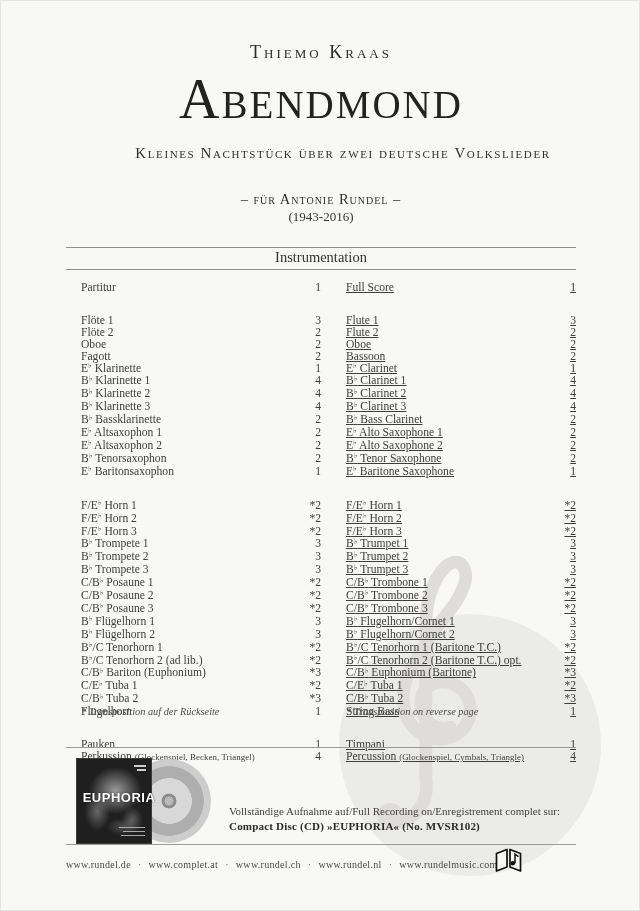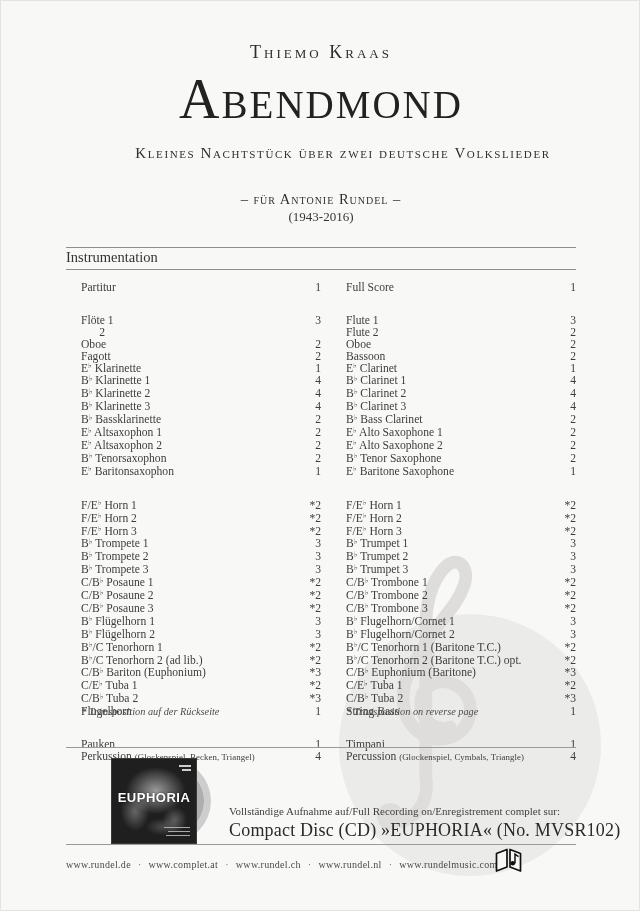--- a/index.html
+++ b/index.html
@@ -30,29 +30,29 @@
   .composer { top:41px; font-variant:small-caps; font-size:18px; letter-spacing:3px; color:#2d2d2d; }
   .title    { top:66px; font-variant:small-caps; font-size:56px; letter-spacing:2px; color:#222; }
   .subtitle { top:144px; font-variant:small-caps; font-size:15px; letter-spacing:1.6px; color:#2f2f2f;padding-left:44px; }
   .dedication { top:190px; font-variant:small-caps; font-size:14.5px; letter-spacing:1px; color:#303030; }
   .years    { top:208px; font-size:13px; color:#363636; }
 
   
   .instr-header {
     left:65px; top:246px; width:510px;
     border-top:1px solid #8f8f8f; border-bottom:1px solid #8f8f8f;
-    font-size:14.5px; color:#333;
+    text-align:center; font-size:14.5px; color:#333;
     padding:1px 0 3px;
   }
   .itable { left:80px; top:281px; width:495px; font-size:11.6px; color:#3d3d3d; }
   .irow { display:flex; line-height:11.9px; white-space:nowrap; }
   .irow.gap { margin-top:21px; }
   .half { display:flex; }
   .half.left  { width:240px; margin-right:25px;gap:36px; }
-  .half.right { width:230px; }
+  .half.right { width:230px;text-decoration:underline; }
   .iname { flex:1; overflow:hidden; }
   .qty { width:24px; text-align:right; }
   sup.flat { font-size:68%; vertical-align:baseline; position:relative; top:-0.45em; }
   .small-note { font-size:8.8px; letter-spacing:0.1px; }
 
   .footnote { top:705px; font-style:italic; font-size:10.3px; color:#4c4c4c; white-space:nowrap; }
   .footnote.de { left:80px; } .footnote.en { left:345px; }
 
   .rule { left:65px; width:510px; height:1px; background:#9a9a98; }
   .rule1 { top:746px; } .rule2 { top:843px; }
@@ -60,47 +60,46 @@
   
   .cd-disc {
     left:126px; top:758px; width:84px; height:84px; border-radius:50%;
     background:
       radial-gradient(circle at 50% 50%,
         #b9b9b9 0 7%, #8d8d8d 8% 12%, #d8d8d8 13% 38%,
         #aeaeae 39% 58%, #cdcdcd 59% 78%, #b3b3b3 79% 92%, #dcdcdc 93% 100%);
     z-index:1;
   }
   .cd-cover {
-    left:75px; top:757px; width:86px; height:86px;
+    left:75px; top:757px; width:76px; height:86px;
     background-color:#1f1f1f;
     background-image:
       radial-gradient(closest-side at 52% 38%, rgba(255,255,255,.55), rgba(255,255,255,0) 72%),
       radial-gradient(closest-side at 28% 62%, rgba(255,255,255,.32), rgba(255,255,255,0) 60%),
       radial-gradient(closest-side at 74% 72%, rgba(255,255,255,.28), rgba(255,255,255,0) 55%),
       radial-gradient(closest-side at 60% 80%, rgba(255,255,255,.2), rgba(255,255,255,0) 50%);
     z-index:2;
     box-shadow:0 0 0 1px #3a3a3a inset;
-    margin-left:35px;
   }
   .cd-title {
     position:absolute; left:0; top:32px; width:86px; text-align:center;
     font-family:"Liberation Sans", sans-serif; font-weight:bold;
     font-size:13px; letter-spacing:0.5px; color:#fff;
     text-shadow:0 0 2px rgba(0,0,0,.7);
   }
   .cd-sp { position:absolute; background:#cfcfcf; }
   .cd-sp.tr1 { right:6px; top:7px;  width:12px; height:2px; }
   .cd-sp.tr2 { right:6px; top:11px; width:9px;  height:2px; }
   .cd-sp.br1 { right:7px; bottom:16px; width:26px; height:1.5px; background:#a9a9a9; }
   .cd-sp.br2 { right:7px; bottom:12px; width:22px; height:1.5px; background:#a9a9a9; }
   .cd-sp.br3 { right:7px; bottom:8px;  width:24px; height:1.5px; background:#a9a9a9; }
 
   .cd-text { left:228px; top:804px; }
   .cd-line1 { font-size:11px; color:#403f3d; }
-  .cd-line2 { font-size:18px; font-weight:normal; color:#2a2a2a; margin-top:3px; letter-spacing:0.2px; }
+  .cd-line2 { font-size:11px; font-weight:bold; color:#2a2a2a; margin-top:3px; letter-spacing:0.2px; }
 
   
   .footer-urls { left:65px; top:858px; font-size:10px; color:#4a4a48; letter-spacing:0.3px; }
   .footer-urls .sep { margin:0 7px; color:#6a6a68; }
   .brand { left:487px; top:847px; display:flex; align-items:center; }
   .brand-text {
     font-family:"Liberation Sans", sans-serif; font-weight:bold;
     font-size:23px; letter-spacing:0.5px; color:#151515;
   }
   .brand-icon { margin-left:7px; }
@@ -139,20 +138,21 @@
           <span class="iname">Flöte 1</span>
           <span class="qty">3</span>
         </div>
         <div class="half right">
           <span class="iname">Flute 1</span>
           <span class="qty">3</span>
         </div>
       </div>
       <div class="irow">
         <div class="half left">
+          <span class="iname">Flöte 2</span>
           <span class="qty">2</span>
         </div>
         <div class="half right">
           <span class="iname">Flute 2</span>
           <span class="qty">2</span>
         </div>
       </div>
       <div class="irow">
         <div class="half left">
           <span class="iname">Oboe</span>

